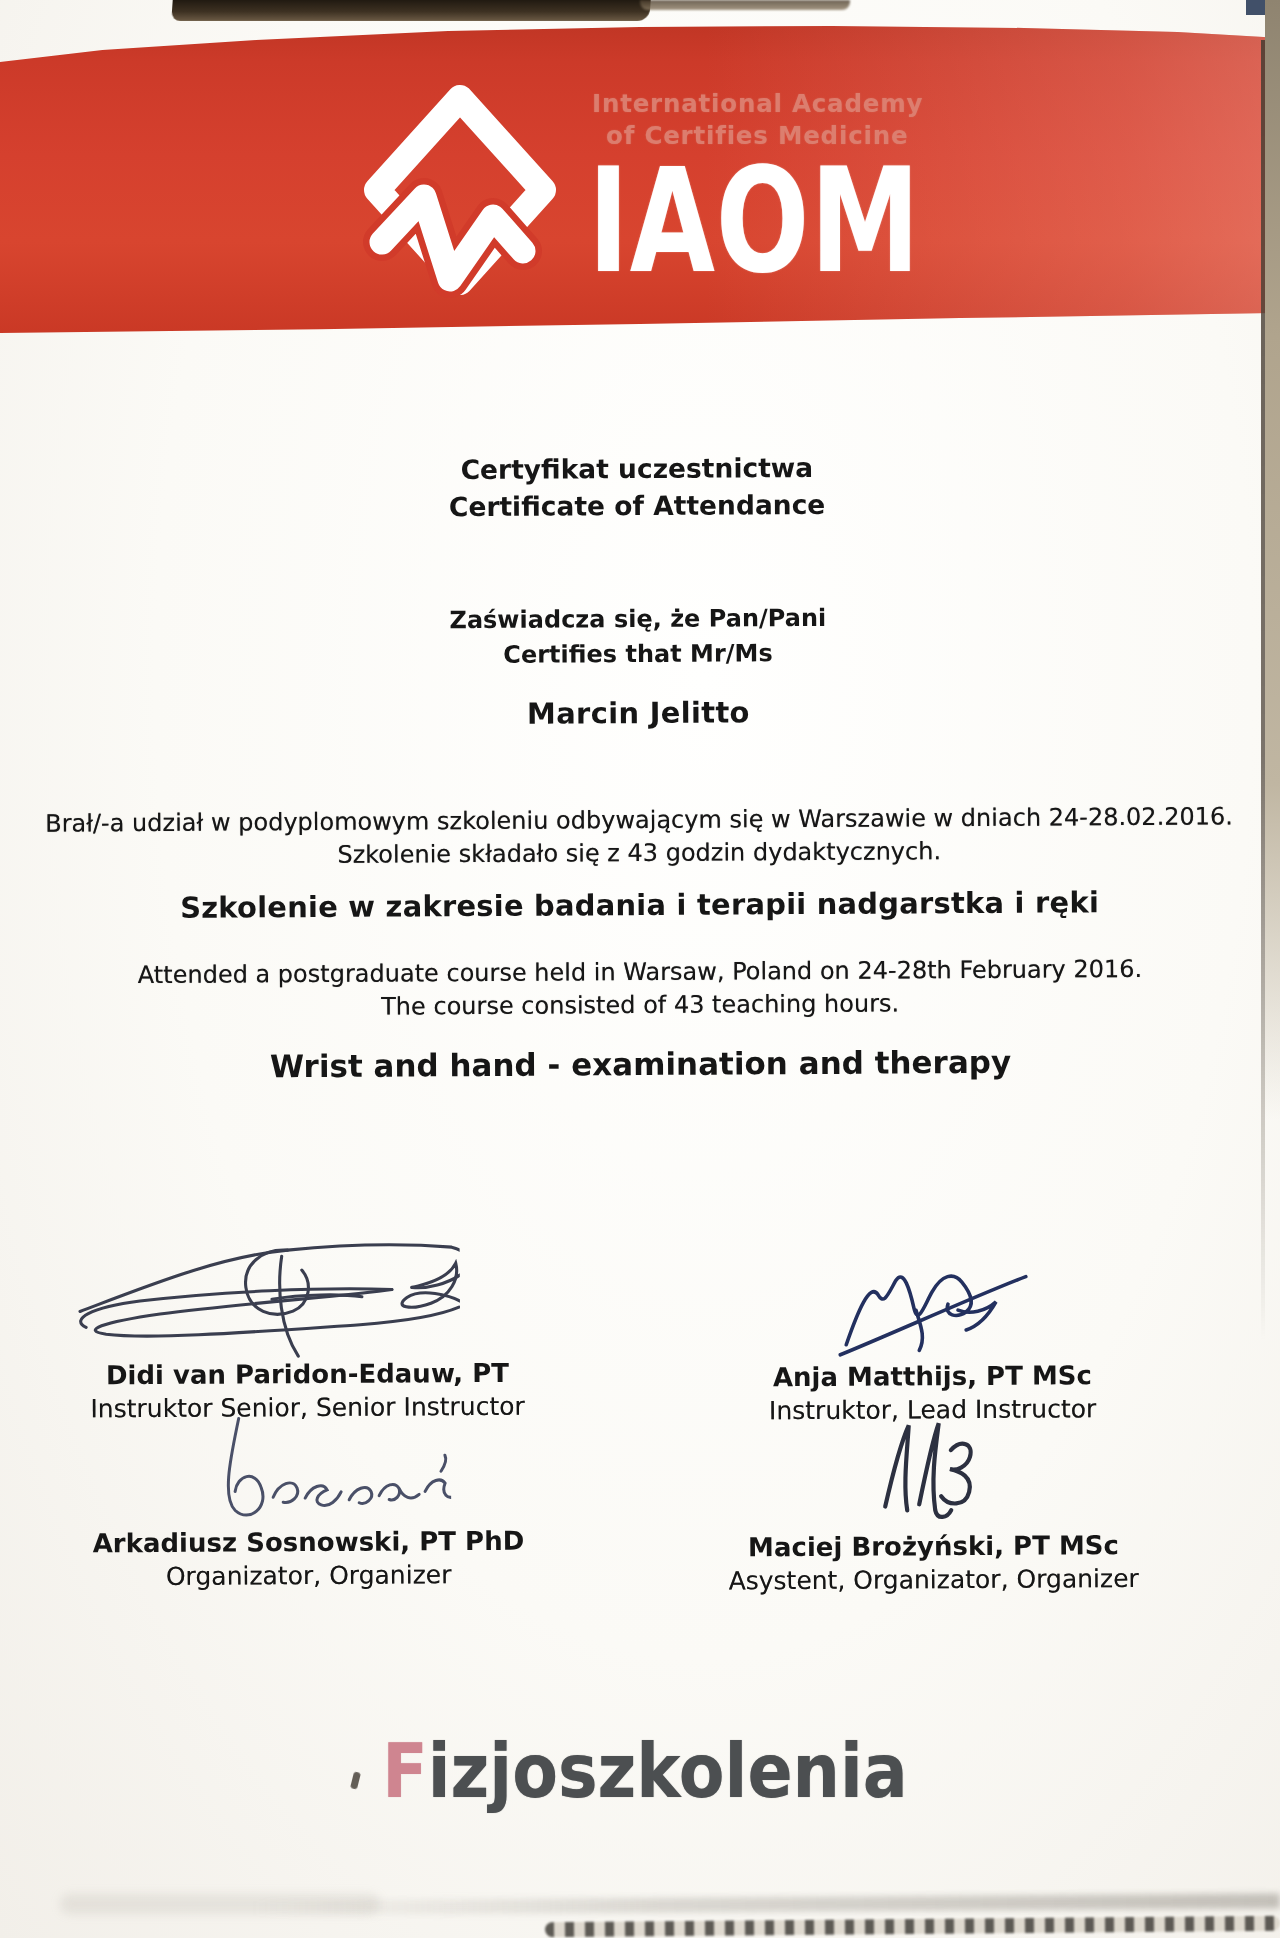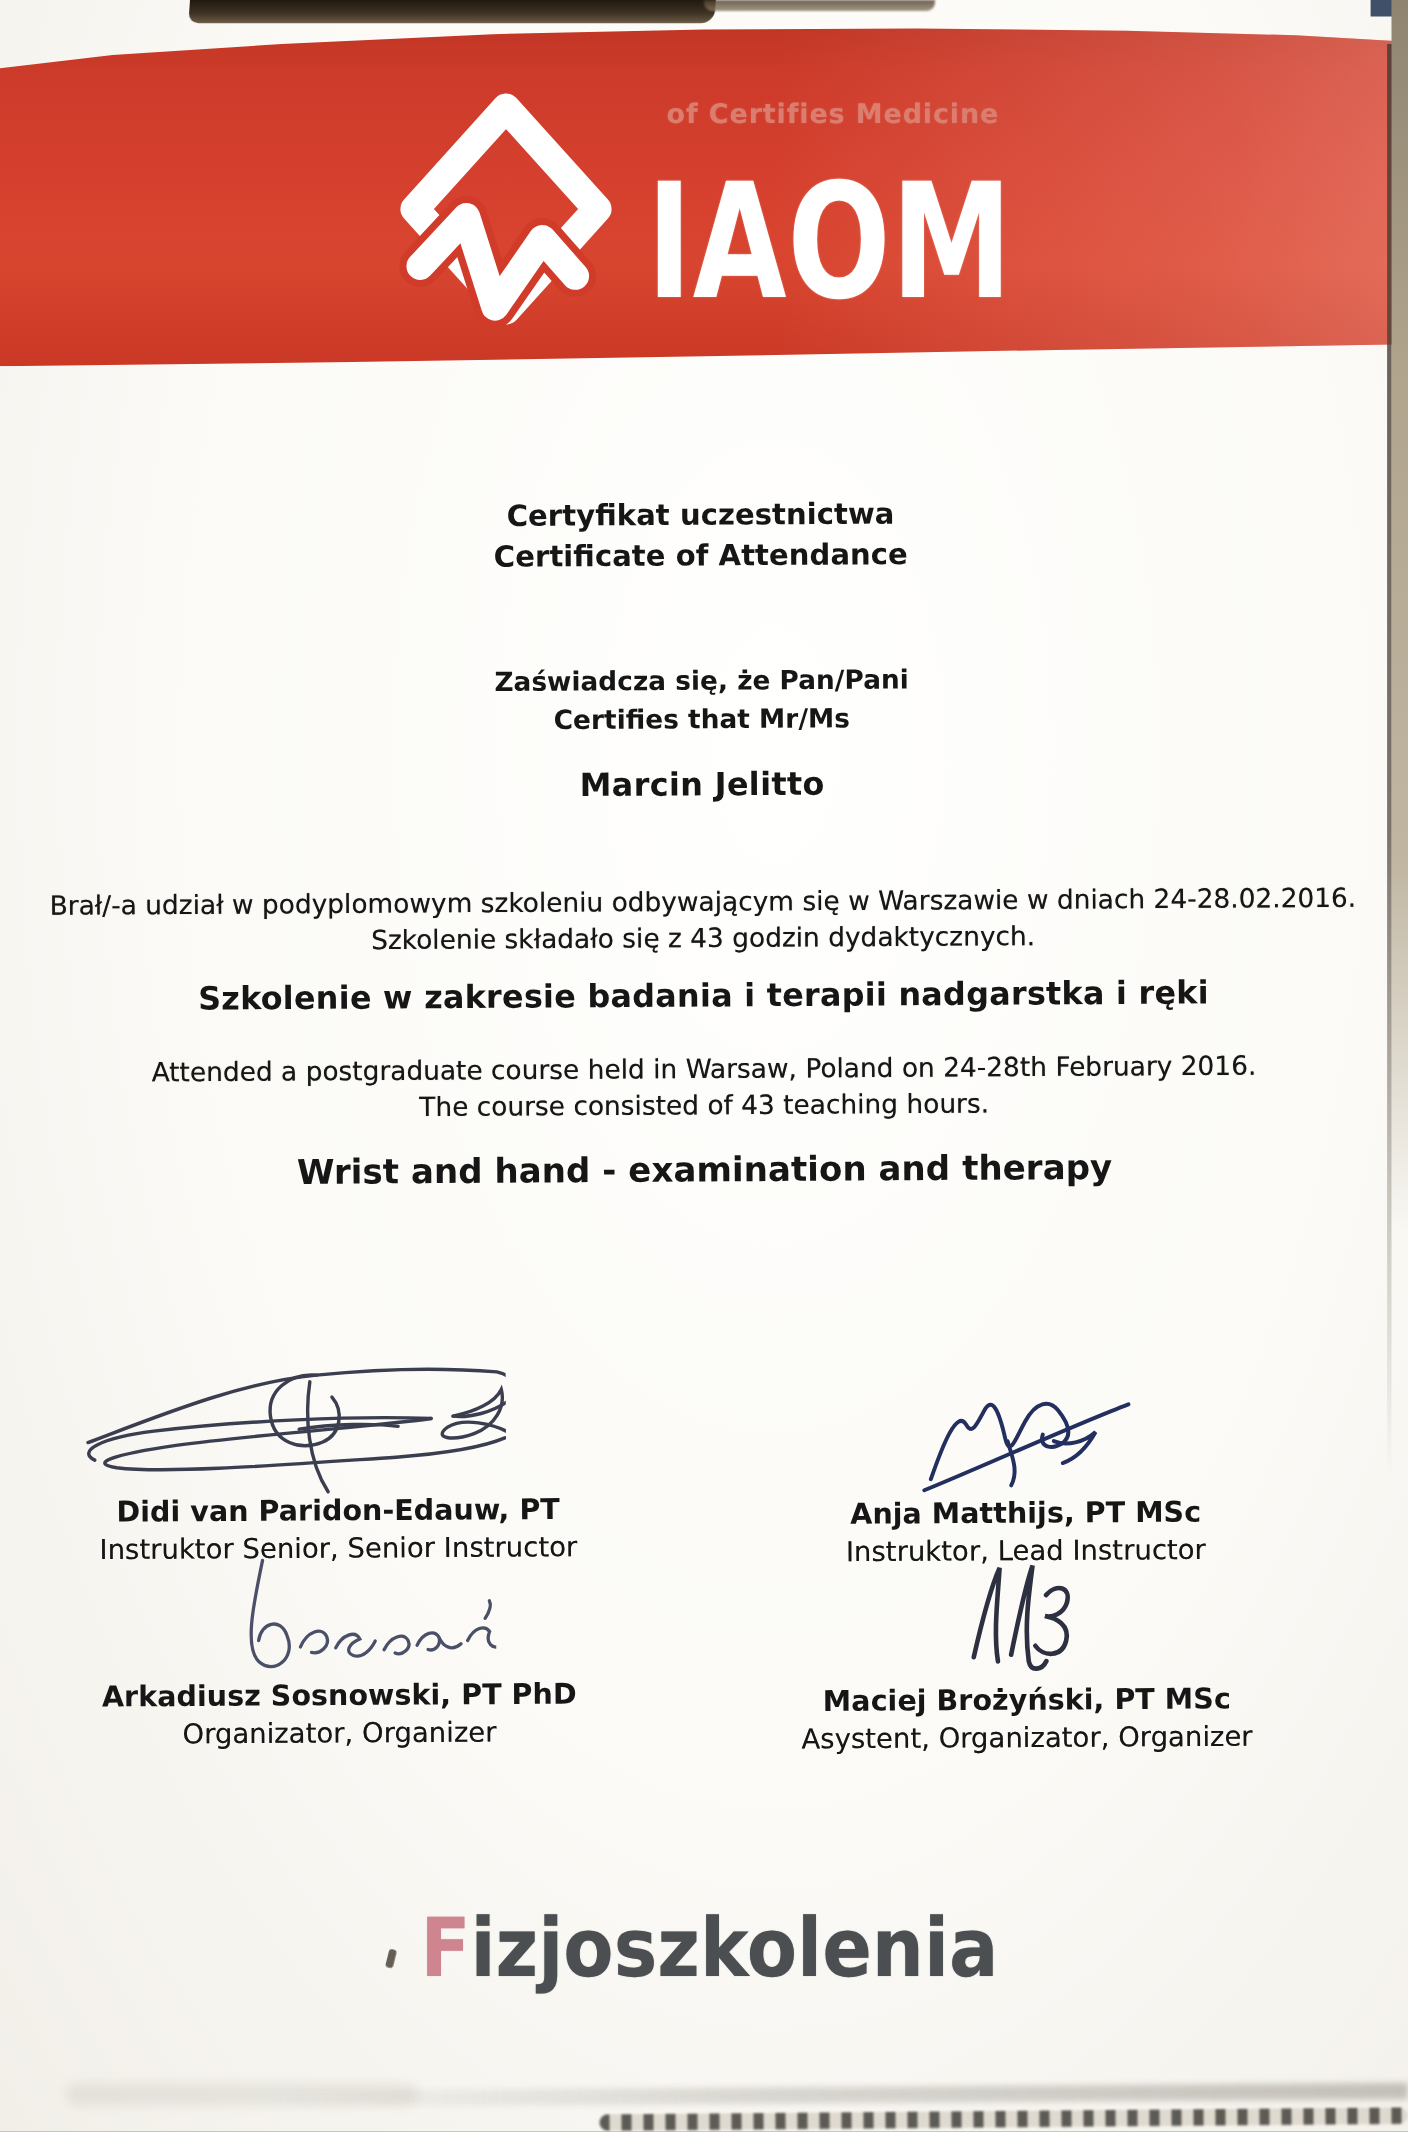--- a/index.html
+++ b/index.html
@@ -80,20 +80,21 @@
   <div class="photo-strip-top2"></div>
   <div class="photo-corner-tr"></div>
 
   <div class="red-band">
     <svg class="band-logo" viewBox="0 0 216 216" xmlns="http://www.w3.org/2000/svg">
       <path d="M108,14 L191,106 L108,198 L25,106 Z" fill="none" stroke="#ffffff" stroke-width="26" stroke-linejoin="round"></path>
       <path d="M30,158 L72,113 L98,195 L141,133 L171,167" fill="none" stroke="#d13b2a" stroke-width="38" stroke-linecap="round" stroke-linejoin="round"></path>
       <path d="M30,158 L72,113 L98,195 L141,133 L171,167" fill="none" stroke="#ffffff" stroke-width="25" stroke-linecap="round" stroke-linejoin="round"></path>
     </svg>
     <div class="band-org">
+      <div>International Academy</div>
       <div class="l2">of Certifies Medicine</div>
     </div>
     <div class="band-acronym">IAOM</div>
   </div>
 
   <div class="edge-tan"></div>
   <div class="edge-line"></div>
 
   <div class="tilt">
 

